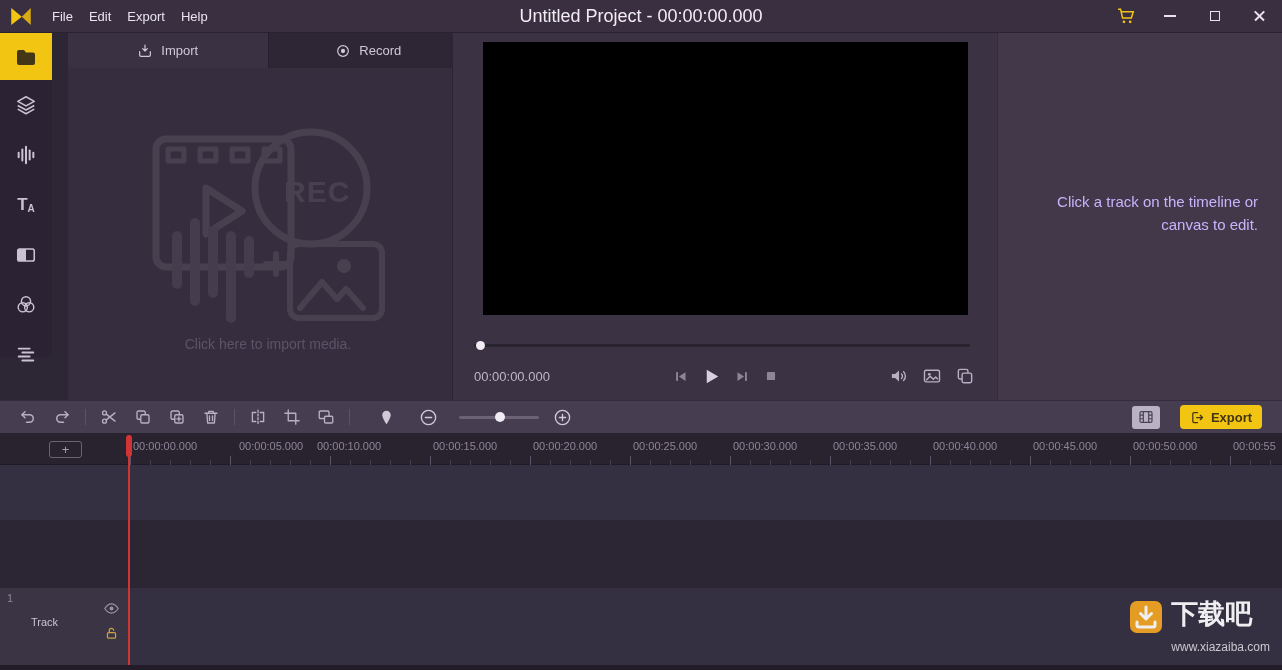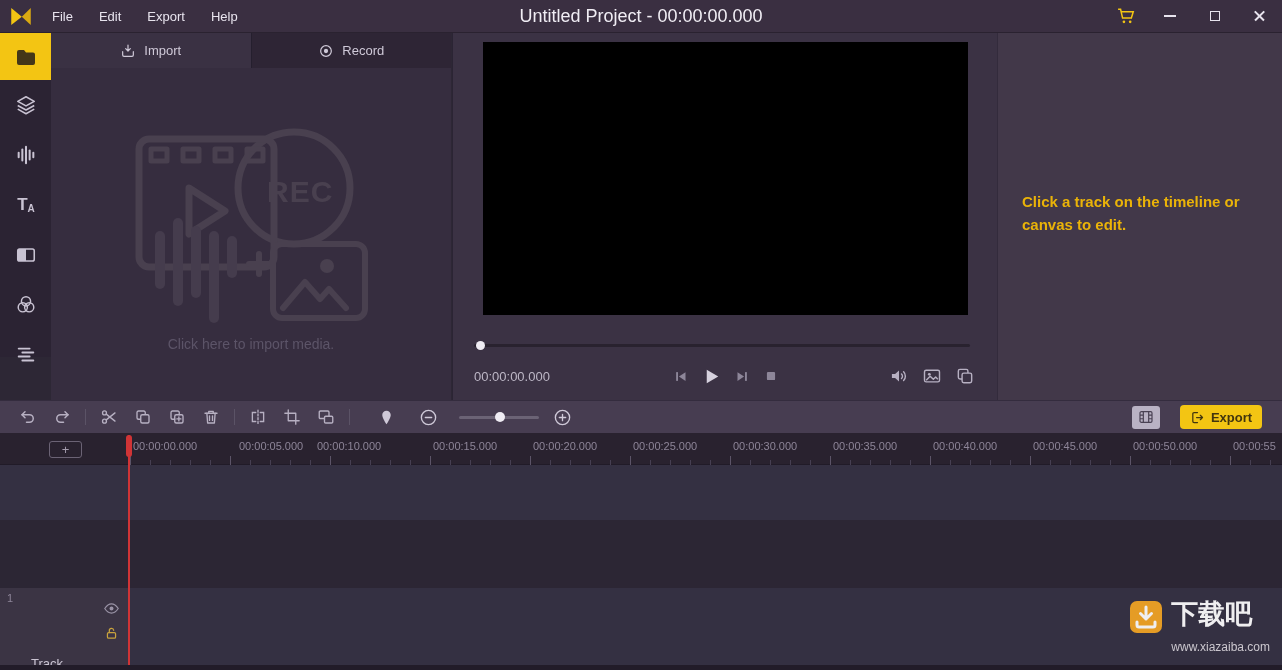--- a/index.html
+++ b/index.html
@@ -8,61 +8,61 @@
     position: relative; width: 1282px; height: 670px; overflow: hidden;
     background: #2d2735; font-family: "Liberation Sans","DejaVu Sans",sans-serif;
     color: #d6d1de; user-select: none;
   }
   svg { display:block; }
 
   
   .titlebar { position:absolute; left:0; top:0; width:1282px; height:33px;
     background:#3a2f41; display:flex; align-items:center; border-bottom:1px solid #2a2230; }
   .logo { width:42px; height:33px; display:flex; align-items:center; justify-content:center; }
-  .menus { display:flex; gap:26px; margin-left:10px; font-size:13px; color:#e8e4ee; }
+  .menus { display:flex; gap:16px; margin-left:10px; font-size:13px; color:#e8e4ee; }
   .menu { cursor:default; }
   .wintitle { position:absolute; left:0; right:0; text-align:center; font-size:18px; color:#f0edf4; pointer-events:none; }
   .winctrls { margin-left:auto; display:flex; align-items:center; height:33px; }
   .cartbtn { width:42px; height:33px; display:flex; align-items:center; justify-content:center; }
   .wbtn { width:45px; height:33px; display:flex; align-items:center; justify-content:center; position:relative; }
   .wbtn .bar { width:12px; height:2px; background:#e8e4ee; }
   .wbtn .box { width:10px; height:10px; border:1.5px solid #e8e4ee; }
   .wbtn .x1,.wbtn .x2 { position:absolute; width:13px; height:1.6px; background:#e8e4ee; }
   .wbtn .x1 { transform:rotate(45deg); } .wbtn .x2 { transform:rotate(-45deg); }
 
   
   .main { position:absolute; left:0; top:33px; width:1282px; height:367px; }
 
   .iconbar { position:absolute; left:0; top:0; width:52px; height:324px; background:#2b2333; }
   .sb-item { width:52px; height:50px; display:flex; align-items:center; justify-content:center; }
   .sb-item.active { height:47px; background:#f3c513; }
   .texticon { font-weight:bold; color:#c9c3d3; font-size:17px; line-height:1; }
   .texticon small { font-size:10px; font-weight:bold; vertical-align:-2px; }
 
-  .media-panel { position:absolute; left:51px; top:0; width:400px; height:367px; background:#362d3f; }
+  .media-panel { position:absolute; left:68px; top:0; width:400px; height:367px; background:#362d3f; }
   .tabbar { height:35px; background:#2e2535; display:flex; }
   .tab { flex:1; display:flex; align-items:center; justify-content:center; gap:8px;
          font-size:13px; color:#cfc9d8; border-right:1px solid #251f2e; }
   .tab:last-child { border-right:none; }
   .tab.active { background:#3a3143; }
   .media-body { height:332px; display:flex; flex-direction:column; align-items:center; justify-content:center; }
   .media-caption { margin-top:0; font-size:14px; color:#5c5468; }
 
   .preview-panel { position:absolute; left:452px; top:0; width:545px; height:367px; background:#3b3244; border-left:1px solid #2b2434; }
   .video { position:absolute; left:30px; top:9px; width:485px; height:273px; background:#000; }
   .seekbar { position:absolute; left:21px; top:307px; width:496px; height:10px; }
   .seekline { position:absolute; left:0; right:0; top:4px; height:3px; background:#29222f; border-radius:2px; }
   .seekdot { position:absolute; left:2px; top:1px; width:9px; height:9px; border-radius:50%; background:#efecf3; }
   .preview-controls { position:absolute; left:0; right:0; top:326px; height:34px; display:flex; align-items:center; }
   .pv-time { margin-left:21px; font-size:13px; color:#bdb7c6; }
   .transport { position:absolute; left:0; right:0; display:flex; justify-content:center; align-items:center; gap:14px; }
   .pv-right { margin-left:auto; display:flex; align-items:center; gap:13px; padding-right:22px; }
 
   .props-panel { position:absolute; left:997px; top:0; width:285px; height:367px; background:#423849; border-left:1px solid #332b3c; }
-  .hint { margin:158px 24px 0; text-align:left; font-size:15px; line-height:1.5; color:#eab308;font-weight:bold; }
+  .hint { margin:158px 24px 0; text-align:right; font-size:15px; line-height:1.5; color:#c4b5fd; }
 
   
   .toolbar { position:absolute; left:0; top:400px; width:1282px; height:33px; background:#473d51;
     border-top:1px solid #342c3e; display:flex; align-items:center; padding-left:14px; }
   .tbtn { width:27px; height:26px; display:flex; align-items:center; justify-content:center; margin-right:7px; border-radius:3px; }
   .tdiv { width:1px; height:16px; background:#5b5366; margin:0 9px 0 3px; }
   .zoom-slider { width:80px; height:12px; position:relative; margin:0 10px; }
   .zoom-track { position:absolute; left:0; right:0; top:5px; height:2.5px; background:#6b6375; border-radius:2px; }
   .zoom-thumb { position:absolute; left:36px; top:1px; width:10px; height:10px; border-radius:50%; background:#efecf3; }
   .tb-right { margin-left:auto; display:flex; align-items:center; gap:20px; padding-right:20px; }
@@ -80,21 +80,21 @@
   .ticks-minor { position:absolute; left:0; right:0; bottom:0; height:5px;
     background:repeating-linear-gradient(90deg,#463f52 0 1px,transparent 1px 20px); }
   .ticks-major { position:absolute; left:0; right:0; bottom:0; height:9px;
     background:repeating-linear-gradient(90deg,#5c5468 0 1px,transparent 1px 100px); }
   .row1 { position:absolute; left:0; top:32px; width:1282px; height:55px; background:#343042; }
   .row2 { position:absolute; left:0; top:87px; width:1282px; height:68px; background:#2c2634; }
   .trackrow { position:absolute; left:0; top:155px; width:1282px; height:77px; background:#343042; }
   .bottomstrip { position:absolute; left:0; top:232px; width:1282px; height:5px; background:#221c29; }
   .track-header { position:absolute; left:0; top:0; width:130px; height:77px; background:#3b3444; border-right:1px solid #221c29; }
   .tindex { position:absolute; left:7px; top:4px; font-size:11px; color:#8d8598; }
-  .tname { position:absolute; left:31px; top:28px; font-size:13px; color:#cac4d2;margin-top:40px; }
+  .tname { position:absolute; left:31px; top:28px; font-size:11px; color:#cac4d2; }
   .t-eye { position:absolute; right:9px; top:12px; }
   .t-lock { position:absolute; right:10px; top:38px; }
   .playhead { position:absolute; left:128px; top:2px; width:2px; height:230px; background:#d03436; z-index:5; }
   .playhead::before { content:""; position:absolute; left:-2px; top:0; width:6px; height:22px; border-radius:3px; background:#d03436; }
 
   
   .watermark { position:absolute; right:12px; bottom:16px; display:flex; align-items:flex-start; gap:8px; opacity:.92; z-index:9; }
   .wm-text { display:flex; flex-direction:column; }
   .wm-brand { font-size:27px; font-weight:bold; color:#ffffff; line-height:1.1; }
   .wm-site { font-size:12px; color:#d8d4da; margin-top:10px; }

